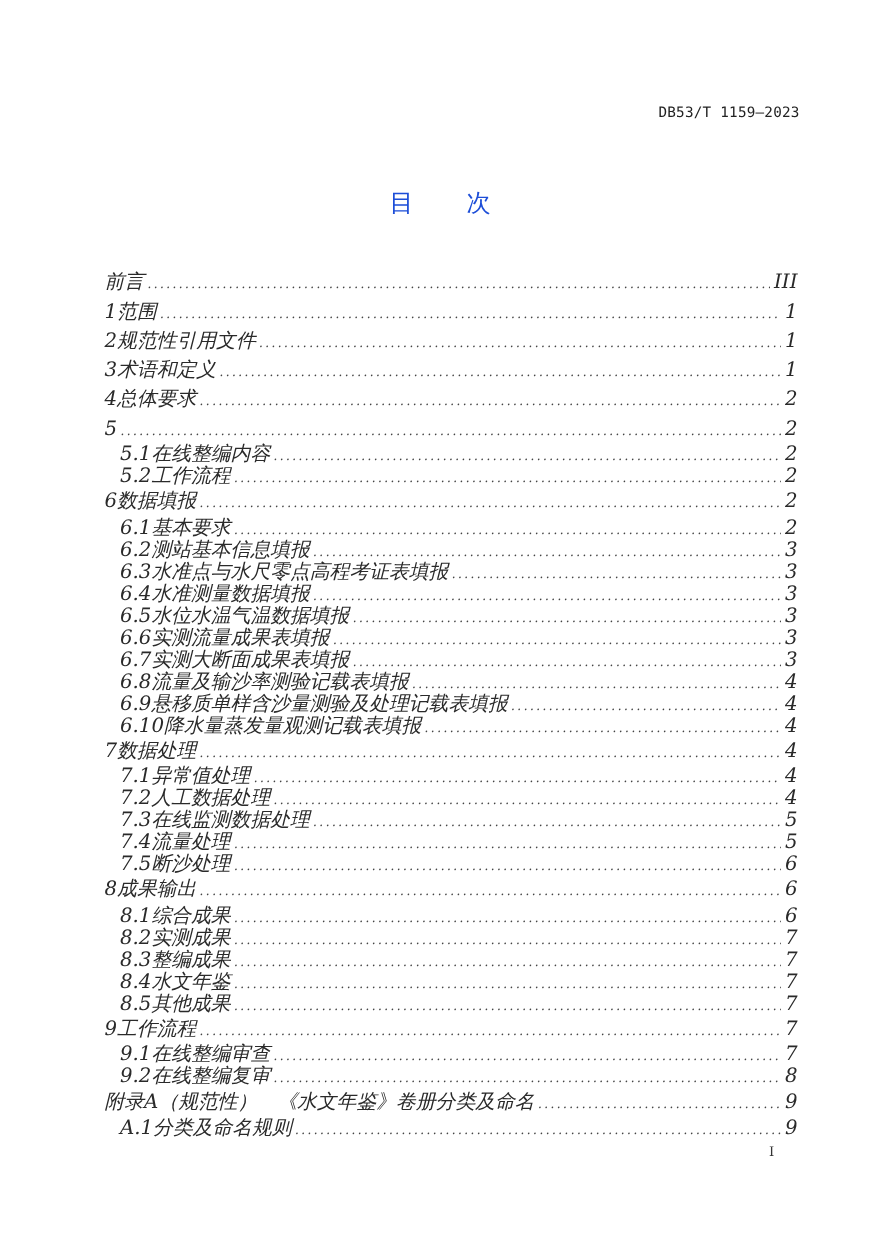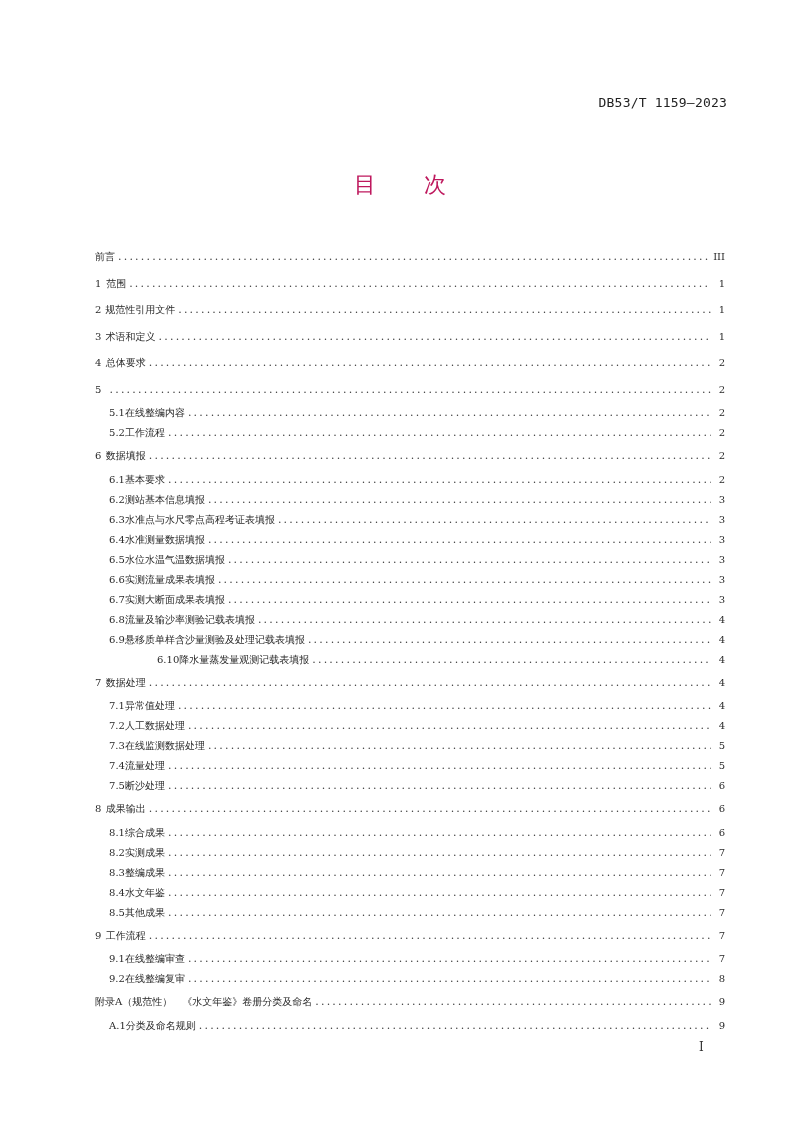--- a/index.html
+++ b/index.html
@@ -26,44 +26,45 @@
       padding-left: 24px;
     }
     .toc-title {
       position: absolute;
       top: 170px;
       left: 0;
       width: 800px;
       text-align: center;
       font-family: "DejaVu Sans", "Liberation Sans", sans-serif;
       font-size: 22px;
-      color: #be185d;
+      color: #1d4ed8;
     }
     .toc-title span { display: inline-block; }
     .toc-title .gap { width: 48px; }
     .toc-list {
       position: absolute;
       top: 244px;
       left: 95px;
       width: 630px;
     }
     .toc-row {
       display: flex;
       align-items: baseline;
-      font-size: 10px;
+      font-size: 18px;
       line-height: 20px;
       height: 20px;
       white-space: nowrap;
+      font-style: italic;
     }
     .toc-row.level1 { height: 26.5px; line-height: 26.5px; }
     .toc-row.level2 { padding-left: 14px; }
     .toc-row .num { display: inline-block; }
     .toc-row.level1 .num { width: 22px; }
     .toc-row.level2 .num { width: 34px; text-align: center; }
-    .toc-row.level2.wide .num { width: 40px; margin-left: 48px; }
+    .toc-row.level2.wide .num { width: 40px; }
     .toc-row .label { flex: 0 0 auto; }
     .toc-row .dots {
       flex: 1 1 auto;
       overflow: hidden;
       margin: 0 4px 0 3px;
       color: #444;
       letter-spacing: 2.2px;
       font-size: 11px;
     }
     .toc-row .dots::before {

